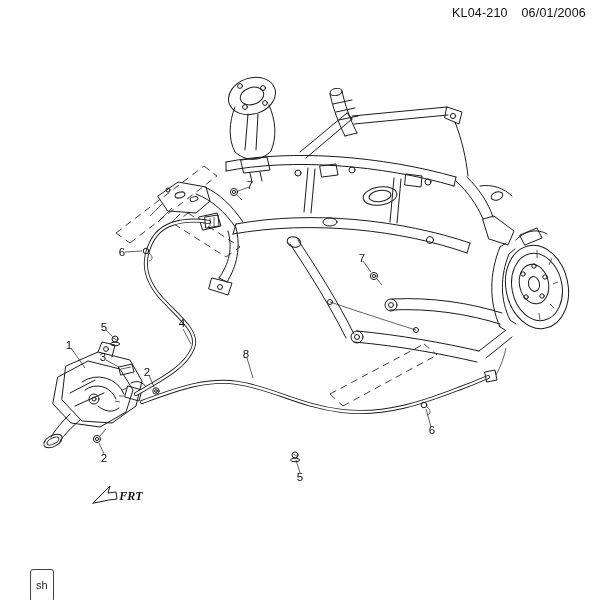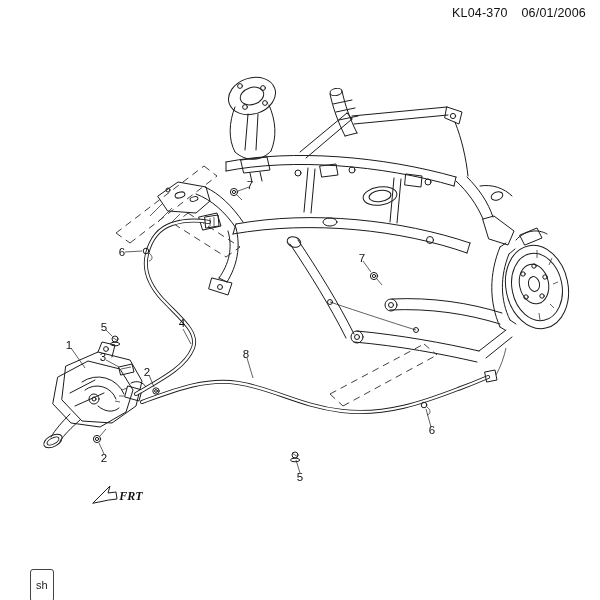--- a/index.html
+++ b/index.html
@@ -31,21 +31,21 @@
     font-family:"Liberation Serif", serif;font-style:italic;font-weight:bold;
     font-size:12px;fill:#111;text-anchor:middle;
   }
 </style>
 </head>
 <body>
 
 <div class="page">
 
   <div class="doc-ref">
-    <span>KL04-370</span>
+    <span>KL04-210</span>
     <span>06/01/2006</span>
   </div>
 
   <svg viewBox="0 0 600 600" width="600" height="600">
 
     <g>
       <ellipse class="ln" cx="252" cy="96" rx="24" ry="18" transform="rotate(-18 252 96)"></ellipse>
       <ellipse class="ln" cx="252" cy="96" rx="12" ry="8.5" transform="rotate(-18 252 96)"></ellipse>
       <circle class="ln" cx="240" cy="86" r="2.4"></circle>
       <circle class="ln" cx="263" cy="88" r="2.4"></circle>

